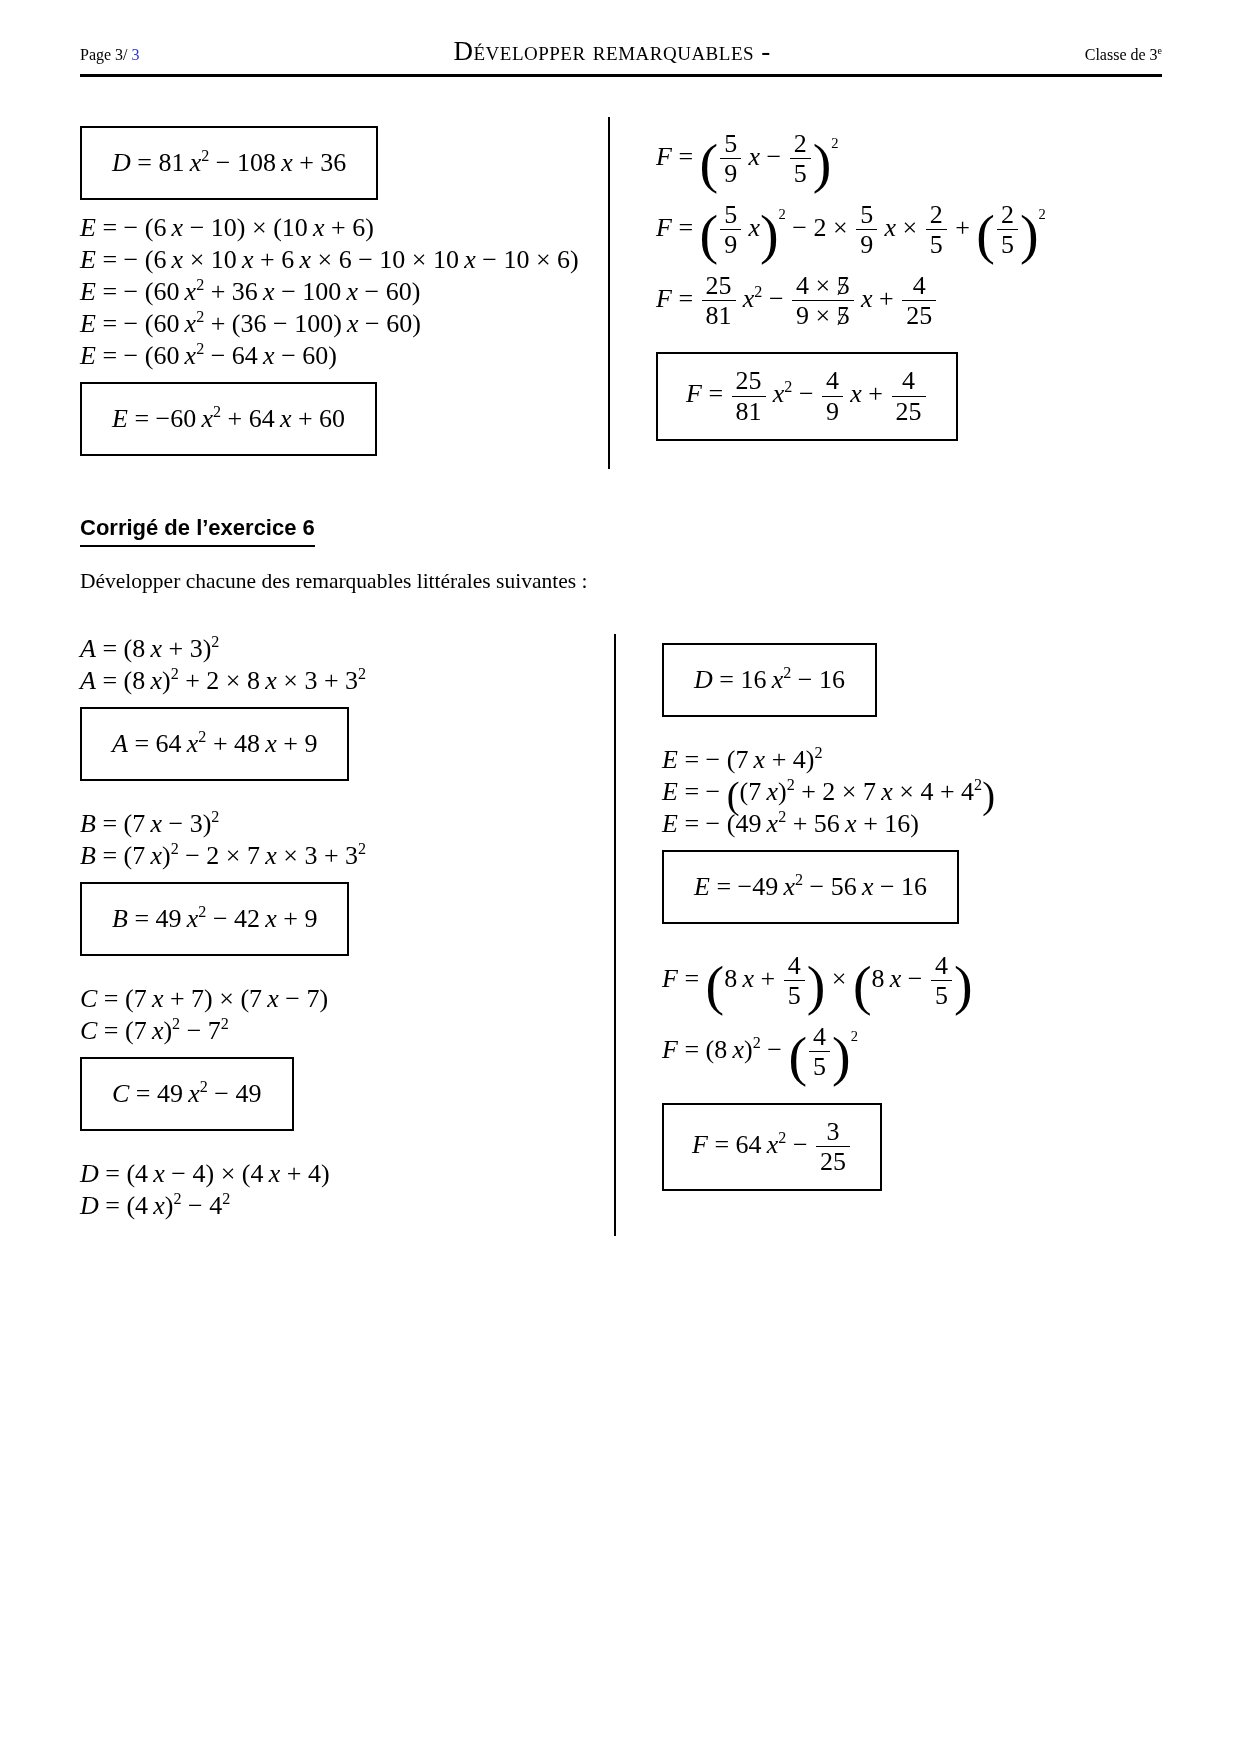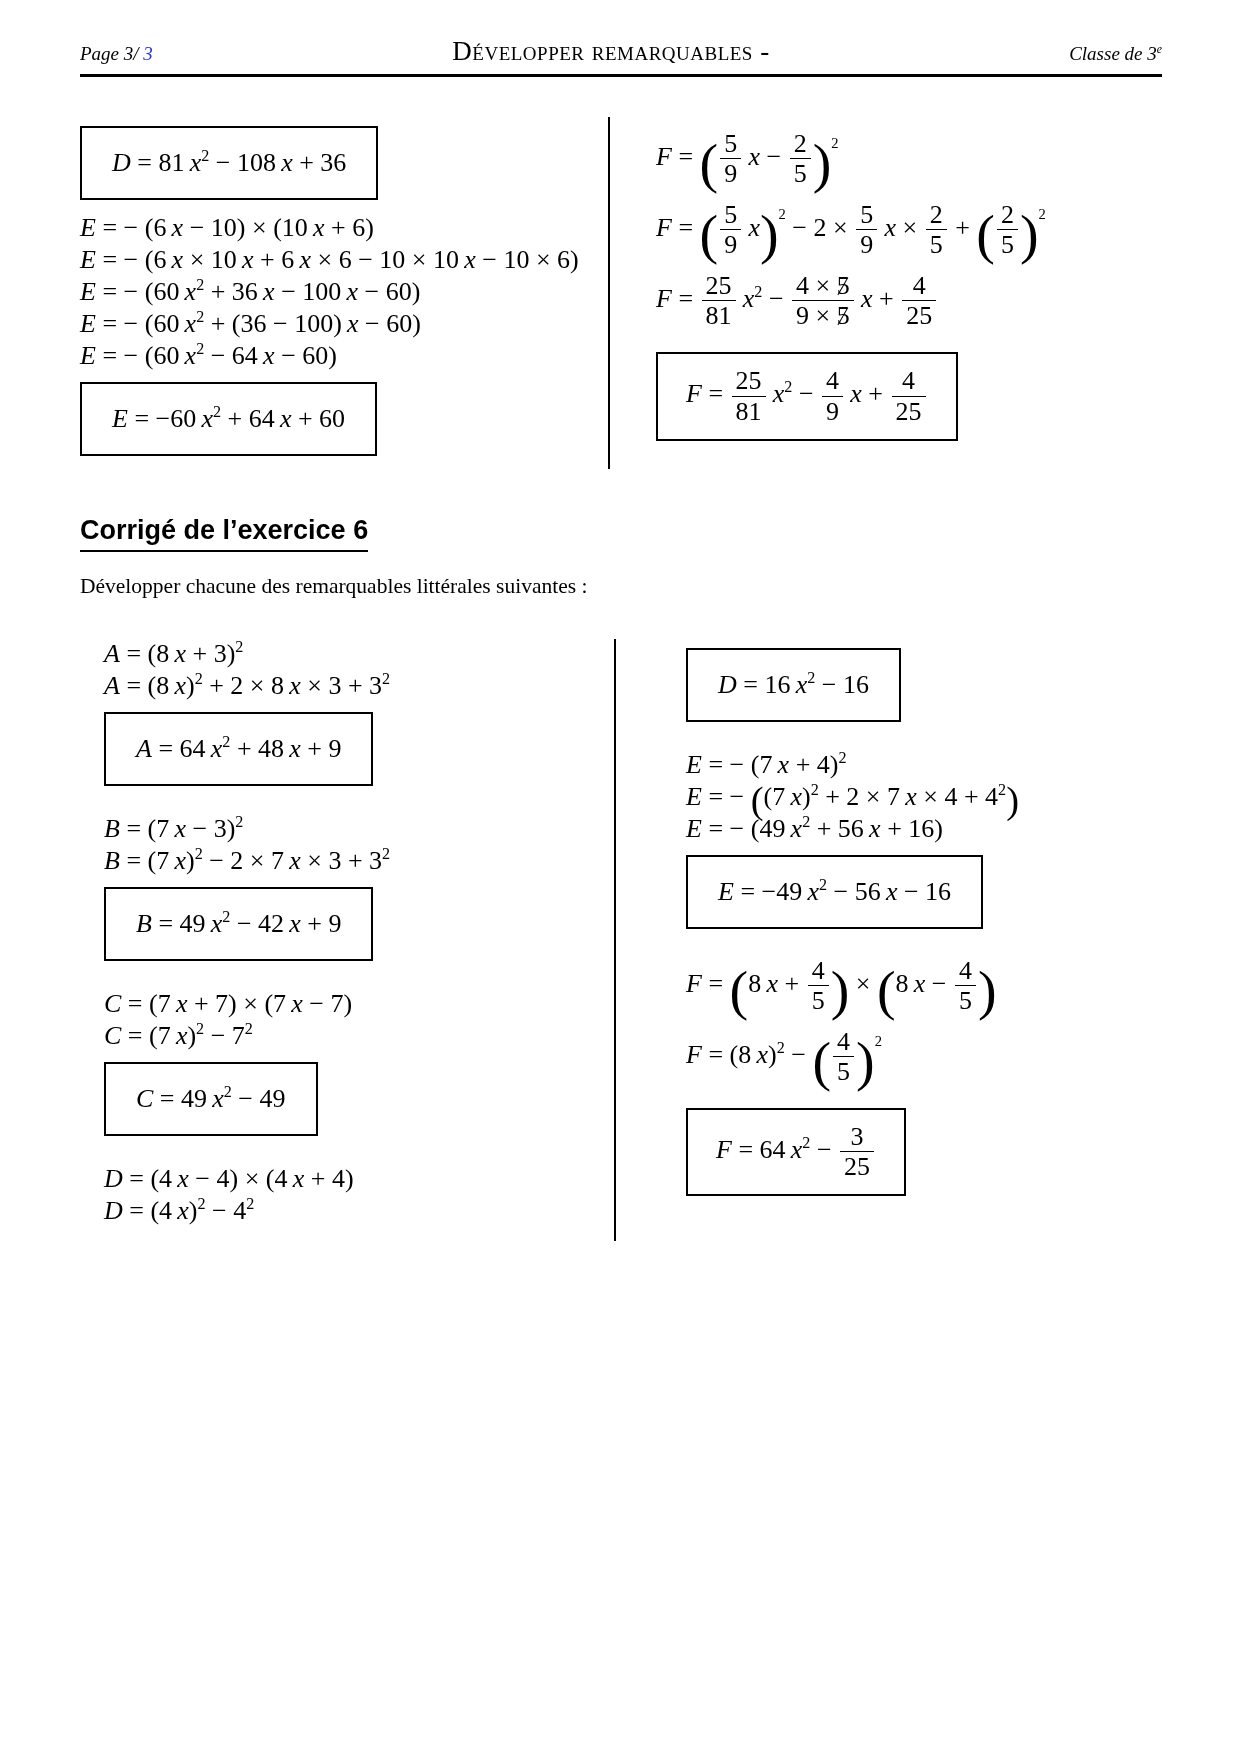--- a/index.html
+++ b/index.html
@@ -2,21 +2,21 @@
 <html><head>
 <meta charset="utf-8">
 <style>
   html,body{margin:0;padding:0;background:#ffffff;}
   .page{position:relative;width:1240px;height:1754px;background:#fff;color:#000;
         font-family:"Liberation Serif",serif;overflow:hidden;}
 
   
   .hdr{display:flex;justify-content:space-between;align-items:baseline;
        margin:36px 78px 0 80px;}
-  .hdr-side{font-style:italic;font-size:19px;}
+  .hdr-side{font-size:16px;}
   .hdr-side sup{font-size:62%;}
   .link{color:#2a35d4;text-decoration:none;cursor:pointer;}
   .hdr-title{font-variant:small-caps;font-size:27px;letter-spacing:.5px;}
   .rule{border-top:3px solid #000;margin:7px 78px 0 80px;}
 
   
   .math, .mline{font-size:26px;line-height:30px;}
   .mline{margin:0 0 2px 0;white-space:nowrap;}
   .mline.tall{margin:13px 0;}
   i{font-style:italic;}
@@ -35,26 +35,26 @@
   .abox{display:inline-block;border:2.5px solid #000;padding:20px 30px;margin:9px 0 13px 0;}
   .abox.abox-tight{padding:13px 28px;}
 
   
   .cols{display:flex;align-items:stretch;margin:40px 78px 0 80px;}
   .col-left{flex:0 0 528px;}
   .ex .col-left{flex:0 0 534px;}
   .vdiv{border-left:2px solid #000;}
   .col-right{padding-left:46px;flex:1 1 auto;}
   .ex .col-right{}
-  .group{margin-bottom:15px;margin-left:24px;}
+  .group{margin-bottom:15px;}
 
   
   .sec-title-wrap{margin:46px 80px 22px 80px;}
   .sec-title{display:inline-block;font-family:"Liberation Sans",sans-serif;
-        font-weight:700;font-size:27px;border-bottom:2.5px solid #000;
+        font-weight:700;font-size:22px;border-bottom:2.5px solid #000;
         padding-bottom:4px;}
   .instruction{font-size:21.5px;margin:0 80px 26px 80px;}
 
   
   .footer{position:absolute;left:0;right:0;bottom:38px;text-align:center;
         font-style:italic;font-size:19px;}
 </style>
 </head>
 <body>
 

